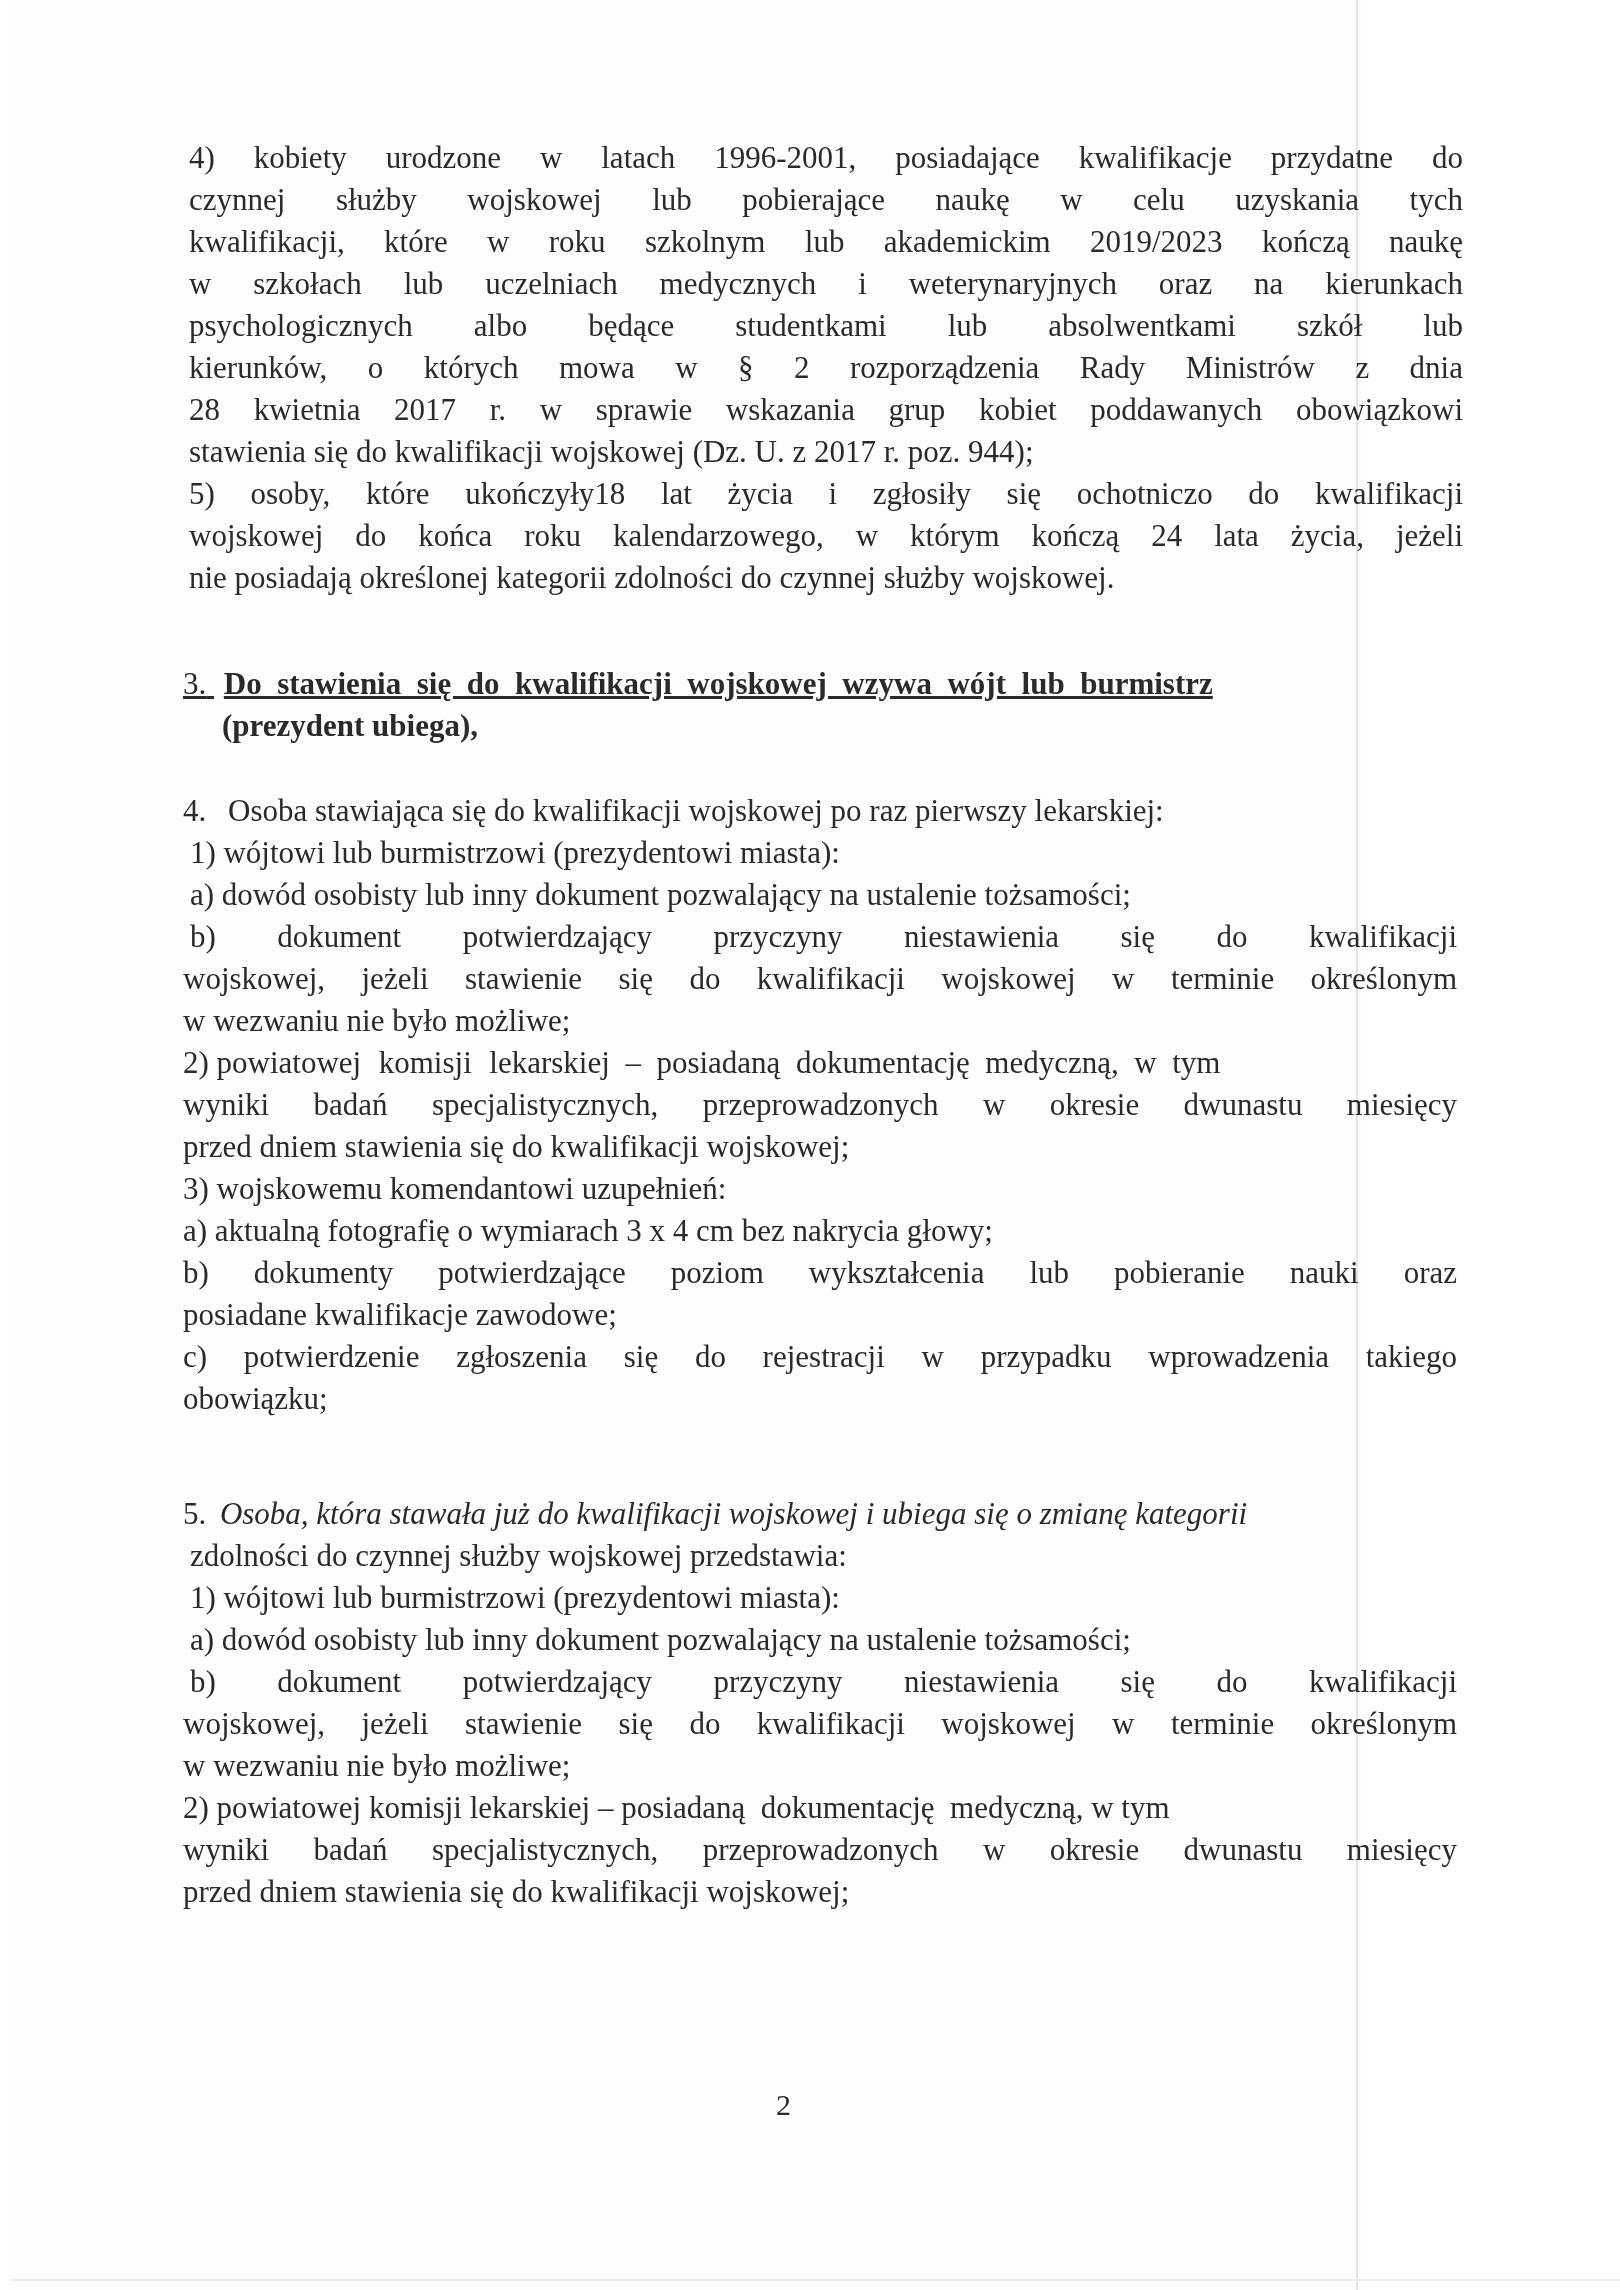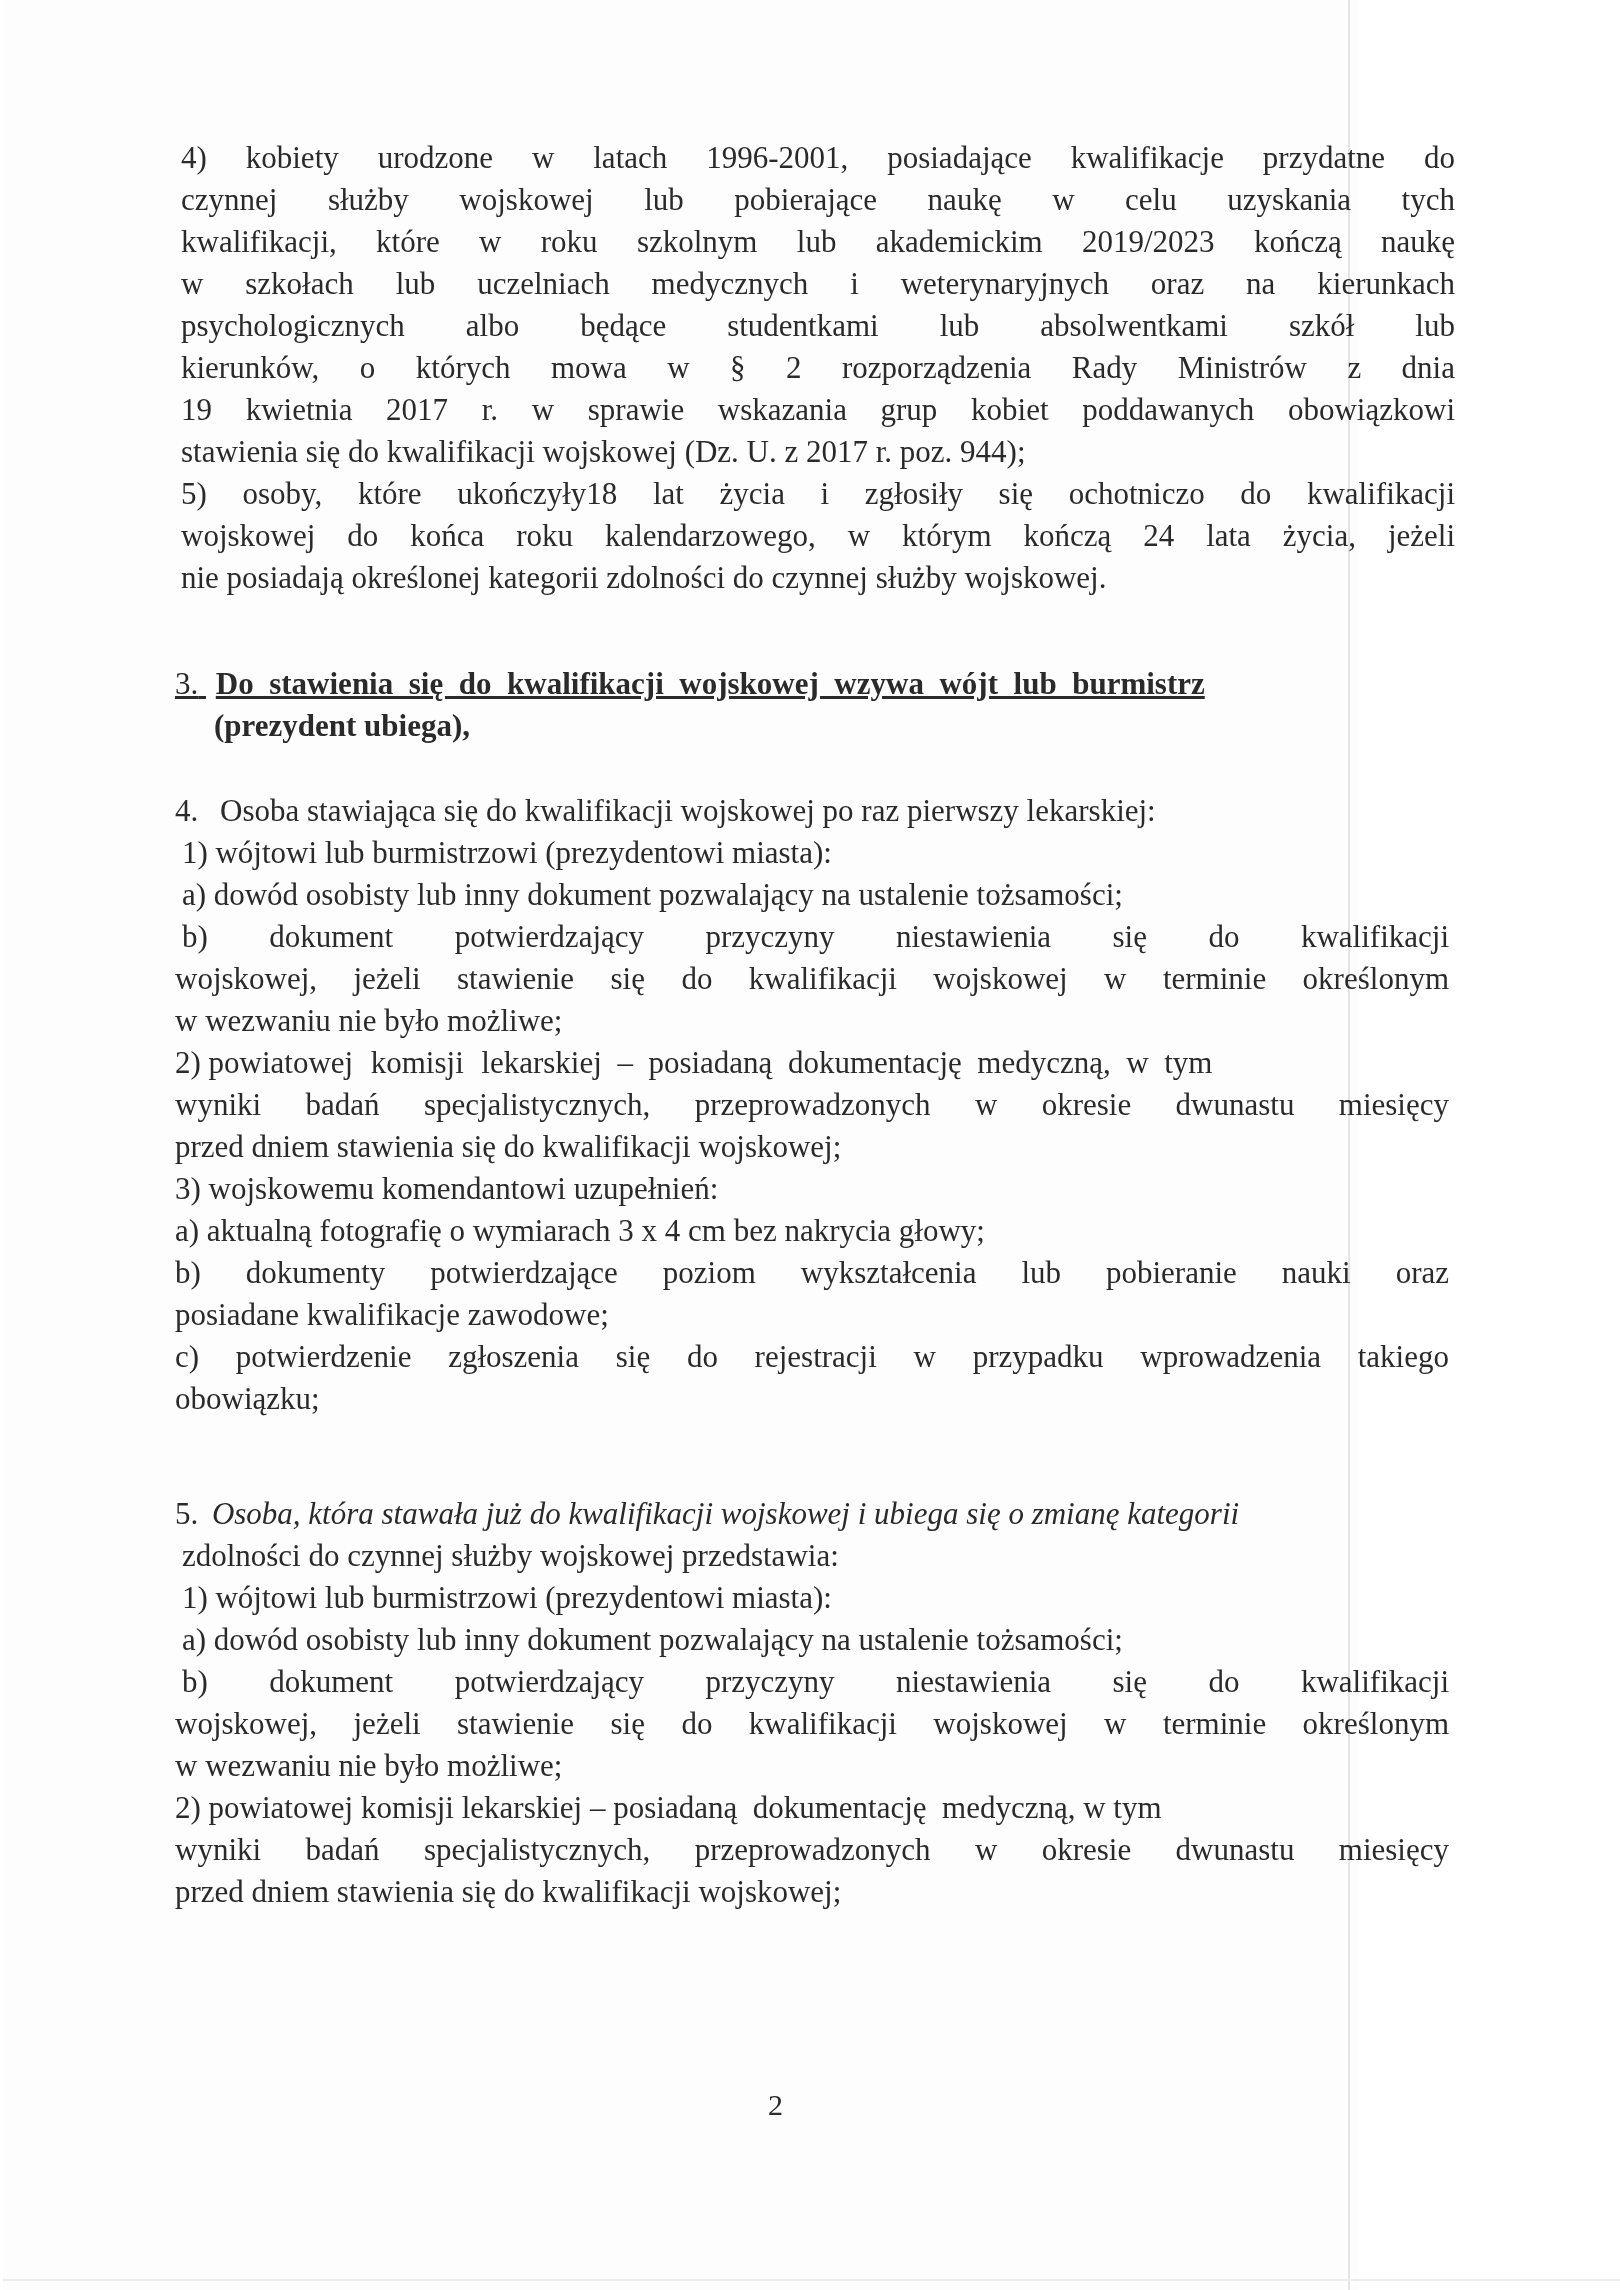--- a/index.html
+++ b/index.html
@@ -1,18 +1,18 @@
 <!DOCTYPE html>
 <html><head>
 <meta charset="utf-8">
 <style>
   html, body { margin:0; padding:0; background:#ffffff; }
   body { width:1620px; height:2291px; position:relative; overflow:hidden;
          font-family:"Liberation Serif", "DejaVu Serif", serif; color:#2a2a2a; }
-  .page { position:absolute; left:3px; top:0; width:1355px; height:2291px; background:#fdfdfd; }
+  .page { position:absolute; left:11px; top:0; width:1355px; height:2291px; background:#fdfdfd; }
   .edge-right { position:absolute; right:7.8px; top:0; width:2px; height:2291px; background:#e4e4e4; }
   .edge-bottom { position:absolute; left:0; bottom:9.8px; width:1620px; height:2px; background:#ececec; }
   .text { position:absolute; left:178px; width:1274px; font-size:31px; line-height:42px; }
   .line { white-space:nowrap; display:block; height:42px; }
   .just { text-align:justify; text-align-last:justify; white-space:normal; }
   .bold { font-weight:bold; }
   .ital { }
   .pagenum { position:absolute; left:765px; top:2088px; font-size:30px; }
 </style>
 </head>
@@ -22,21 +22,21 @@
   <div class="edge-right"></div>
   <div class="edge-bottom"></div>
 
   <div class="text" style="top:137px;">
     <span class="line just">4) kobiety urodzone w latach 1996-2001, posiadające kwalifikacje przydatne do</span>
     <span class="line just">czynnej służby wojskowej lub pobierające naukę w celu uzyskania tych</span>
     <span class="line just">kwalifikacji, które w roku szkolnym lub akademickim 2019/2023 kończą naukę</span>
     <span class="line just">w szkołach lub uczelniach medycznych i weterynaryjnych oraz na kierunkach</span>
     <span class="line just">psychologicznych albo będące studentkami lub absolwentkami szkół lub</span>
     <span class="line just">kierunków, o których mowa w § 2 rozporządzenia Rady Ministrów z dnia</span>
-    <span class="line just">19 kwietnia 2017 r. w sprawie wskazania grup kobiet poddawanych obowiązkowi</span>
+    <span class="line just">28 kwietnia 2017 r. w sprawie wskazania grup kobiet poddawanych obowiązkowi</span>
     <span class="line">stawienia się do kwalifikacji wojskowej (Dz. U. z 2017 r. poz. 944);</span>
     <span class="line just">5) osoby, które ukończyły18 lat życia i zgłosiły się ochotniczo do kwalifikacji</span>
     <span class="line just">wojskowej do końca roku kalendarzowego, w którym kończą 24 lata życia, jeżeli</span>
     <span class="line">nie posiadają określonej kategorii zdolności do czynnej służby wojskowej.</span>
   </div>
 
   <div class="text" style="top:663px; left:172px;">
     <span class="line" style="padding-left:0;text-decoration:underline;">
       <span>3.</span>
       <span class="bold" style="word-spacing:7.8px; margin-left:9.8px;">Do stawienia się do kwalifikacji wojskowej wzywa wójt lub burmistrz</span>

